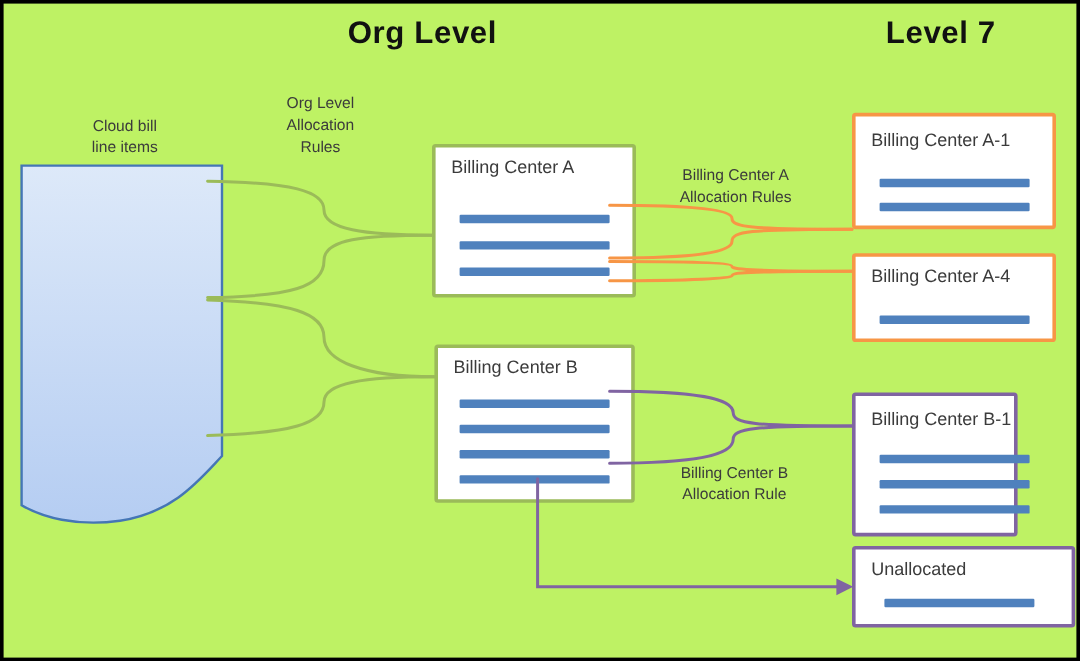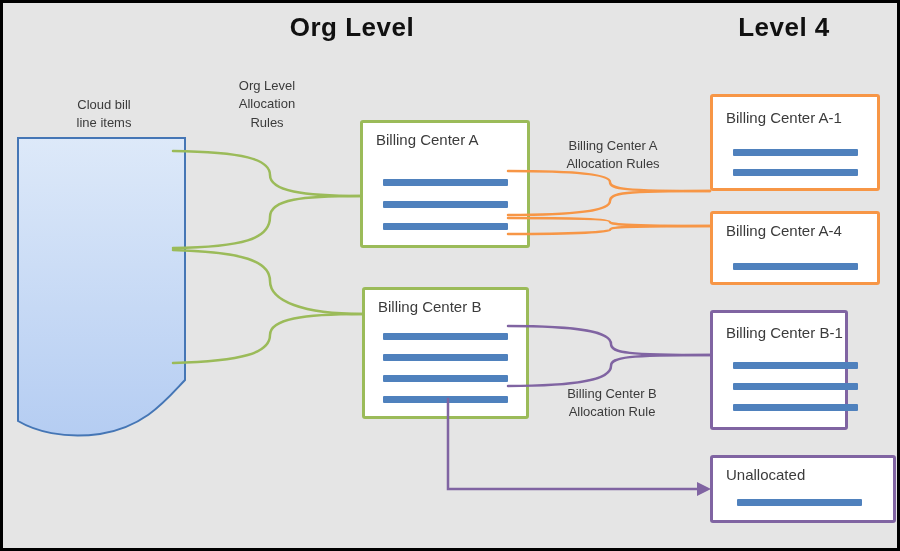--- a/index.html
+++ b/index.html
@@ -1,18 +1,18 @@
 <!DOCTYPE html>
 <html style="--green: #9BBB59; --orange: #F79646; --purple: #8064A2; --bar-blue: #4F81BD; --doc-border: #4576B5; --doc-fill-top: #DDE9F9; --doc-fill-bottom: #B5CDF2; --text: #3B3B3B; --title: #111111; --frame: #000000;"><head>
 <meta charset="utf-8">
 <style>
   html,body { margin:0; padding:0; background:#fff; font-family:"Liberation Sans", sans-serif; }
   .frame {
     position:relative; width:900px; height:551px; box-sizing:border-box;
-    border:3px solid var(--frame,#000); background:#e5e5e5; overflow:hidden;
+    border:3px solid var(--frame,#000); background:#bef264; overflow:hidden;
   }
   .big-title {
     position:absolute; font-size:26px; font-weight:bold; color:var(--title,#111);
     text-align:center; letter-spacing:0.5px;
   }
   .lbl {
     position:absolute; font-size:13px; color:var(--text,#3b3b3b);
     text-align:center; white-space:pre-line; line-height:1.42;
   }
   .overlay { position:absolute; left:0; top:0; width:900px; height:551px; pointer-events:none; z-index:5; }
@@ -37,21 +37,21 @@
   .bars { position:absolute; display:flex; flex-direction:column; width:125px; }
   .bar  { height:7px; background:var(--bar-blue,#4F81BD); border-radius:1px; }
   .doc-bars { position:absolute; left:37px; top:154px; width:126px; display:flex; flex-direction:column; gap:26px; z-index:3; }
 </style>
 </head>
 <body>
 
 <div class="frame">
 
   <div class="big-title" style="left:249px; top:9px; width:200px;">Org Level</div>
-  <div class="big-title" style="left:681px; top:9px; width:200px;">Level 4</div>
+  <div class="big-title" style="left:681px; top:9px; width:200px;">Level 7</div>
 
   <div class="lbl" style="left:41px;  top:93px;  width:120px;">Cloud bill
 line items</div>
   <div class="lbl" style="left:204px; top:74px;  width:120px;">Org Level
 Allocation
 Rules</div>
   <div class="lbl" style="left:535px; top:134px; width:150px;">Billing Center A
 Allocation Rules</div>
   <div class="lbl" style="left:534px; top:382px; width:150px;">Billing Center B
 Allocation Rule</div>
@@ -83,21 +83,21 @@
       </div>
   </div>
 
   <div class="bcbox orange" style="left:707px; top:208px; width:170px; height:74px;">
     <div class="bctitle">Billing Center A-4</div>
     <div class="bars" style="left:20px; top:49px;">
         <div class="bar"></div>
       </div>
   </div>
 
-  <div class="bcbox purple" style="left:707px; top:307px; width:138px; height:120px;">
+  <div class="bcbox purple" style="left:707px; top:324px; width:138px; height:120px;">
     <div class="bctitle" style="top:11px;">Billing Center B-1</div>
     <div class="bars" style="left:20px; top:49px; gap:14px;">
         <div class="bar"></div>
         <div class="bar"></div>
         <div class="bar"></div>
       </div>
   </div>
 
   <div class="bcbox purple" style="left:707px; top:452px; width:186px; height:68px;">
     <div class="bctitle">Unallocated</div>

